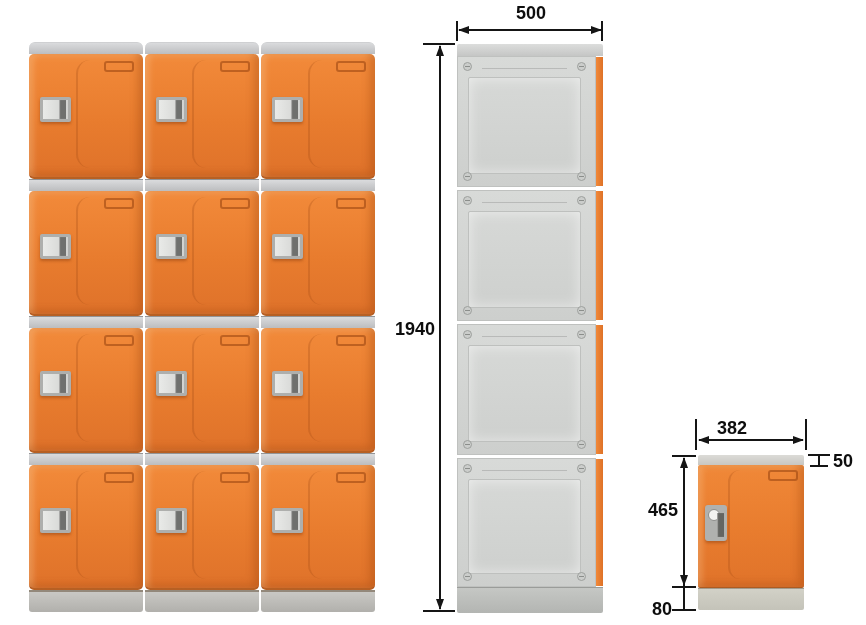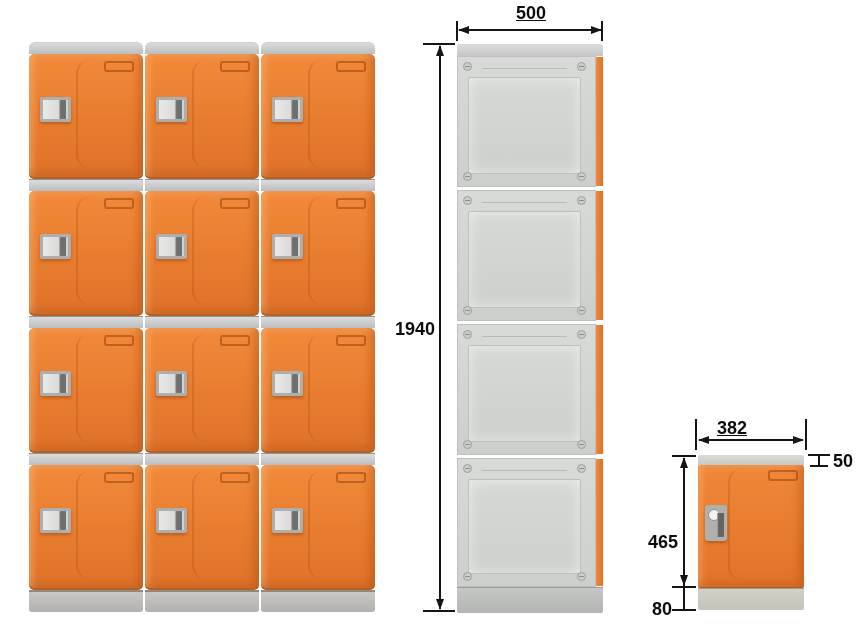--- a/index.html
+++ b/index.html
@@ -67,21 +67,21 @@
 
   
   .dline{position:absolute;background:#151515;}
   .arrow{position:absolute;width:0;height:0;}
   .arr-l{border-top:4px solid transparent;border-bottom:4px solid transparent;border-right:11px solid #151515;}
   .arr-r{border-top:4px solid transparent;border-bottom:4px solid transparent;border-left:11px solid #151515;}
   .arr-u{border-left:4px solid transparent;border-right:4px solid transparent;border-bottom:11px solid #151515;}
   .arr-d{border-left:4px solid transparent;border-right:4px solid transparent;border-top:11px solid #151515;}
   .dimlabel{position:absolute;font-weight:bold;font-size:18px;color:#0d0d0d;
             font-family:"Liberation Sans",sans-serif;white-space:nowrap;}
-  .center{transform:translateX(-50%);text-decoration:underline;}
+  .center{transform:translateX(-50%);}
   .ralign{text-align:right;}
 </style>
 </head>
 <body>
 
 <div id="canvas">
 
   <div id="front">
 
     <div class="tower">
@@ -283,21 +283,21 @@
   <div class="dline" style="left:805px;top:419px;width:2px;height:31px;"></div>
   <div class="dline" style="left:699px;top:439px;width:104px;height:2px;"></div>
   <div class="arrow arr-l" style="left:698px;top:436px;"></div>
   <div class="arrow arr-r" style="left:793px;top:436px;"></div>
 
   <div class="dimlabel" style="left:833px;top:451px;">50</div>
   <div class="dline" style="left:808px;top:454px;width:22px;height:2px;"></div>
   <div class="dline" style="left:810px;top:465px;width:18px;height:2px;"></div>
   <div class="dline" style="left:818px;top:455px;width:2px;height:11px;"></div>
 
-  <div class="dimlabel ralign" style="left:640px;top:532px;width:38px;">465</div>
+  <div class="dimlabel ralign" style="left:640px;top:500px;width:38px;">465</div>
   <div class="dline" style="left:672px;top:455px;width:24px;height:2px;"></div>
   <div class="dline" style="left:683px;top:458px;width:2px;height:128px;"></div>
   <div class="arrow arr-u" style="left:680px;top:457px;"></div>
   <div class="arrow arr-d" style="left:680px;top:575px;"></div>
 
   <div class="dimlabel ralign" style="left:640px;top:599px;width:32px;">80</div>
   <div class="dline" style="left:672px;top:586px;width:24px;height:2px;"></div>
   <div class="dline" style="left:672px;top:609px;width:24px;height:2px;"></div>
   <div class="dline" style="left:683px;top:588px;width:2px;height:21px;"></div>
 

